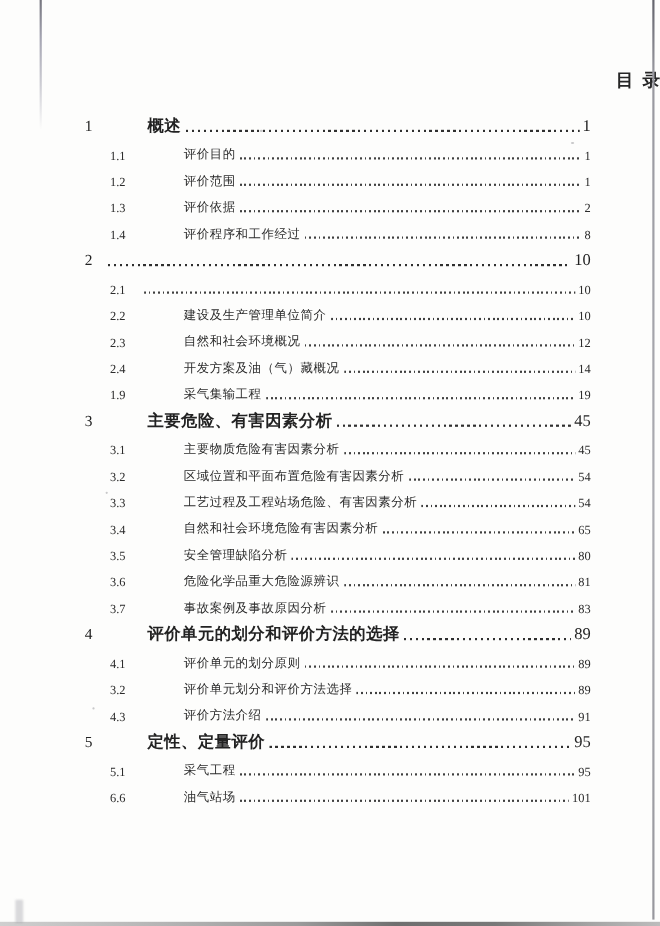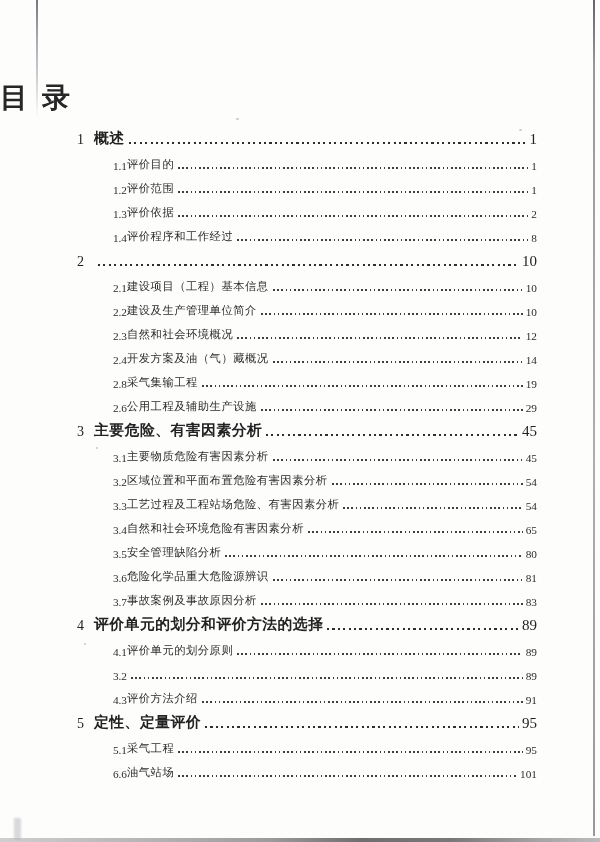--- a/index.html
+++ b/index.html
@@ -11,25 +11,25 @@
     position: relative;
     width: 600px;
     height: 842px;
     background: #fdfdfc;
     overflow: hidden;
     font-family: "Liberation Serif", serif;
     color: #1f1f1f;
   }
   
   .doc-title {
-    padding-top: 84px;
+    padding-top: 60px;
     height: 28px;
     line-height: 28px;
-    text-align: left;
-    font-size: 28px;
+    text-align: right;
+    font-size: 16px;
     font-weight: bold;
     color: #262626;
     white-space: pre;
     margin-bottom: 10px;
   }
   
   .toc {
     padding: 0 63px 0 77px;
   }
   .row {
@@ -43,22 +43,22 @@
     font-weight: bold;
     color: #222;
   }
   .row.lvl2 {
     height: 24px;
     font-size: 11.3px;
     color: #2b2b2b;
     padding-left: 23px;
   }
   .lvl1 .num { margin-right: 10px; font-weight: normal; font-size: 14px; }
-  .lvl2 .num { min-width: 27px; text-align: right; }
-  .ttl { letter-spacing: 0.5px; }
+  .lvl2 .num { min-width: 27px; }
+  .ttl { letter-spacing: 0.5px; margin-left: 40px; }
   .leader {
     flex: 1;
     align-self: flex-end;
     margin: 0 3px 3px 4px;
     height: 2px;
     background: repeating-linear-gradient(to right, #3f3f3f 0 1.6px, transparent 1.6px 4.2px);
   }
   .lvl1 .leader {
     height: 2.3px;
     margin-bottom: 4px;
@@ -129,21 +129,20 @@
         <span class="leader"></span>
         <span class="pg">8</span>
       </div>
       <div class="row lvl1">
         <span class="num">2</span>
         <span class="leader"></span>
         <span class="pg">10</span>
       </div>
       <div class="row lvl2">
         <span class="num">2.1</span>
-        <span class="ttl">建设项目（工程）基本信息</span>
         <span class="leader"></span>
         <span class="pg">10</span>
       </div>
       <div class="row lvl2">
         <span class="num">2.2</span>
         <span class="ttl">建设及生产管理单位简介</span>
         <span class="leader"></span>
         <span class="pg">10</span>
       </div>
       <div class="row lvl2">
@@ -152,30 +151,24 @@
         <span class="leader"></span>
         <span class="pg">12</span>
       </div>
       <div class="row lvl2">
         <span class="num">2.4</span>
         <span class="ttl">开发方案及油（气）藏概况</span>
         <span class="leader"></span>
         <span class="pg">14</span>
       </div>
       <div class="row lvl2">
-        <span class="num">2.8</span>
+        <span class="num">1.9</span>
         <span class="ttl">采气集输工程</span>
         <span class="leader"></span>
         <span class="pg">19</span>
-      </div>
-      <div class="row lvl2">
-        <span class="num">2.6</span>
-        <span class="ttl">公用工程及辅助生产设施</span>
-        <span class="leader"></span>
-        <span class="pg">29</span>
       </div>
       <div class="row lvl1">
         <span class="num">3</span>
         <span class="ttl">主要危险、有害因素分析</span>
         <span class="leader"></span>
         <span class="pg">45</span>
       </div>
       <div class="row lvl2">
         <span class="num">3.1</span>
         <span class="ttl">主要物质危险有害因素分析</span>
@@ -225,20 +218,21 @@
         <span class="pg">89</span>
       </div>
       <div class="row lvl2">
         <span class="num">4.1</span>
         <span class="ttl">评价单元的划分原则</span>
         <span class="leader"></span>
         <span class="pg">89</span>
       </div>
       <div class="row lvl2">
         <span class="num">3.2</span>
+        <span class="ttl">评价单元划分和评价方法选择</span>
         <span class="leader"></span>
         <span class="pg">89</span>
       </div>
       <div class="row lvl2">
         <span class="num">4.3</span>
         <span class="ttl">评价方法介绍</span>
         <span class="leader"></span>
         <span class="pg">91</span>
       </div>
       <div class="row lvl1">

